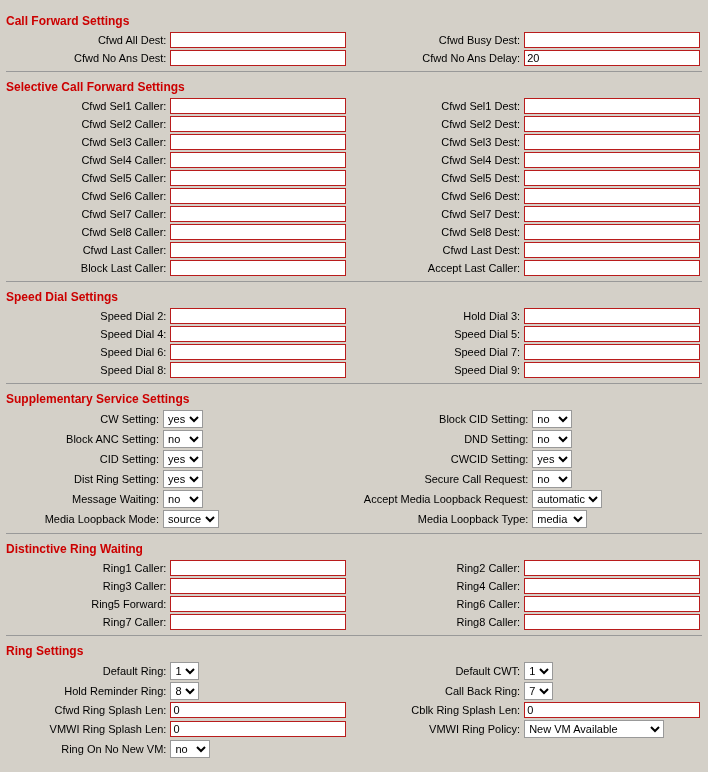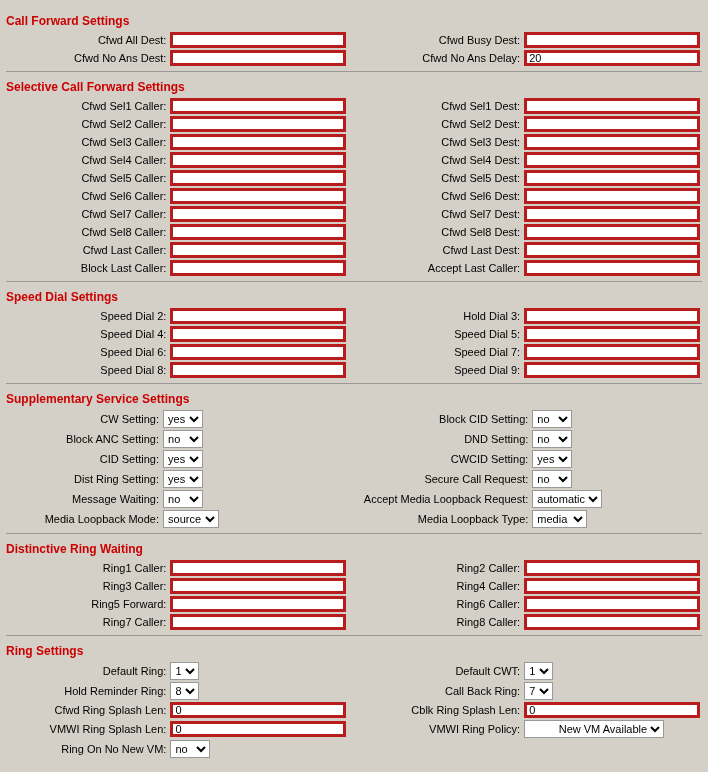--- a/index.html
+++ b/index.html
@@ -22,21 +22,21 @@
       margin-top: 8px;
       margin-bottom: 3px;
     }
     .section-divider {
       border: none;
       border-top: 1px solid #999;
       margin: 4px 0;
     }
     .input-field {
       height: 16px;
-      border: 3px solid #b91c1c;
+      border: 1px solid #b91c1c;
       background: #fff;
       font-size: 11px;
       padding: 0 2px;
       width: 100%;
     }
     .select-field {
       height: 18px;
       border: 1px solid #999;
       background: #fff;
       font-size: 11px;
@@ -326,21 +326,21 @@
         <td class="inp"><input class="input-field" type="text" value="0" style=""></td>
         <td class="gap"></td>
         <td class="lbl"><span>Cblk Ring Splash Len:</span></td>
         <td class="inp"><input class="input-field" type="text" value="0" style=""></td>
       </tr>
       <tr>
         <td class="lbl"><span>VMWI Ring Splash Len:</span></td>
         <td class="inp"><input class="input-field" type="text" value="0" style=""></td>
         <td class="gap"></td>
         <td class="lbl"><span>VMWI Ring Policy:</span></td>
-        <td class="inp"><select class="select-field" style="width:140px;text-align:right;"><option>New VM Available</option><option>None</option></select></td>
+        <td class="inp"><select class="select-field" style="width:140px;"><option>New VM Available</option><option>None</option></select></td>
       </tr>
       <tr>
         <td class="lbl"><span>Ring On No New VM:</span></td>
         <td class="inp"><select class="select-field"><option>no</option><option>yes</option></select></td>
         <td class="gap"></td>
         <td class="lbl"></td>
         <td class="inp"></td>
       </tr>
     </tbody>
       </table>

